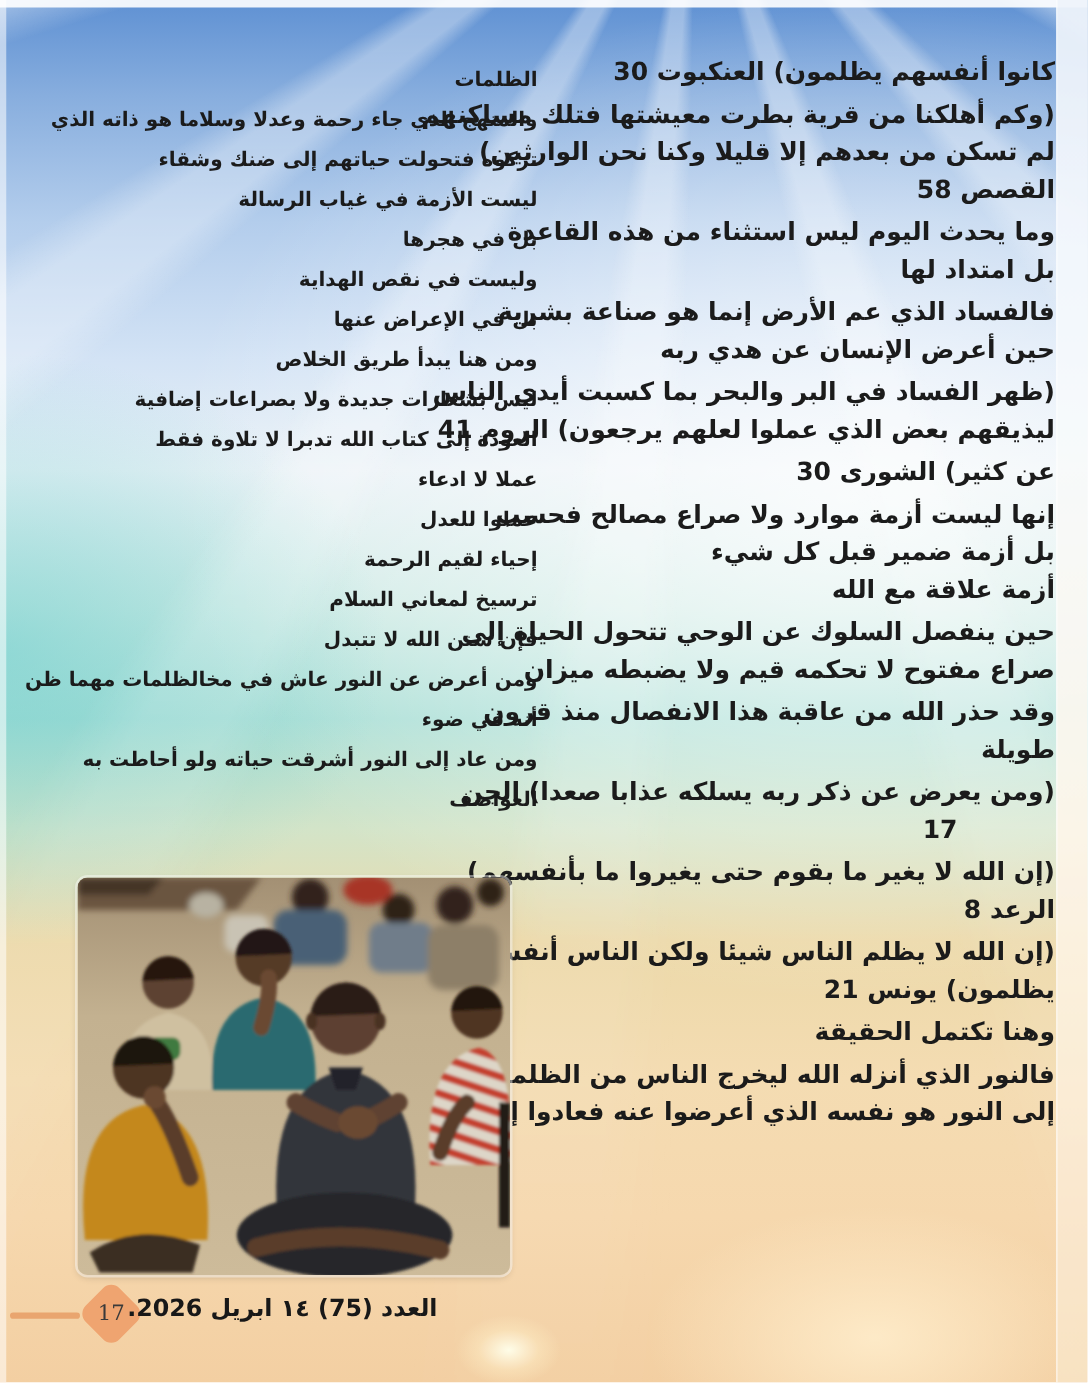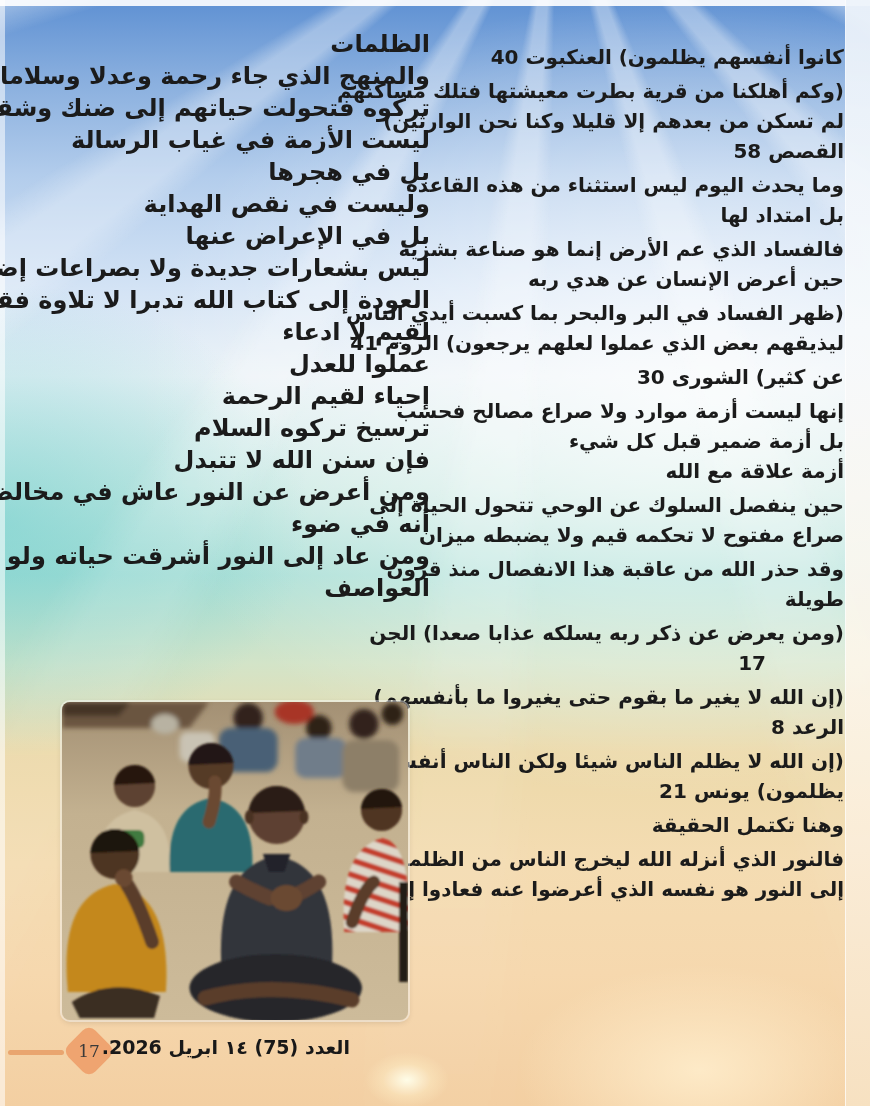--- a/index.html
+++ b/index.html
@@ -34,21 +34,21 @@
     position:absolute;top:0;right:0;width:24px;height:100%;
     background:linear-gradient(to bottom,#eef4fb,#f7fafc 30%,#fdf6ea 60%,#f8e3c4 100%);
     opacity:.92;border-left:1px solid rgba(255,255,255,.8);
   }
   .col{position:absolute;direction:rtl;text-align:right;color:#1b1b1b;font-weight:700;white-space:nowrap;}
   .col .line{white-space:nowrap;}
   .right-col{top:42px;right:26px;width:420px;font-size:20px;}
   .right-col .line{line-height:30px;}
   .right-col .para{margin-bottom:4px;}
   .right-col .line.indent{padding-left:0;padding-right:78px;}
-  .left-col{top:28px;right:440px;width:400px;font-size:24px;}
+  .left-col{top:48px;right:440px;width:400px;font-size:16px;}
   .left-col .line{line-height:32px;}
   .photo{
     position:absolute;left:62px;top:702px;width:346px;height:318px;margin:0;
     border-radius:8px;overflow:hidden;box-shadow:0 0 0 2px rgba(255,255,255,.45), 0 2px 6px rgba(0,0,0,.15);
   }
   .photo svg{display:block;width:100%;height:100%;}
   .footer{position:absolute;left:0;top:1030px;width:560px;height:60px;}
   .footer-rule{position:absolute;left:8px;top:20px;width:56px;height:5px;border-radius:3px;background:#e9a56f;}
   .page-badge{
     position:absolute;left:70px;top:2px;width:38px;height:38px;border-radius:9px;
@@ -70,21 +70,21 @@
 <body>
 
 <div class="page">
   <div class="bg-rays"></div>
   <div class="strip-top"></div>
   <div class="strip-left"></div>
   <div class="strip-right"></div>
 
   <div class="col right-col">
       <div class="para">
-        <div class="line">كانوا أنفسهم يظلمون) العنكبوت 40</div>
+        <div class="line">كانوا أنفسهم يظلمون) العنكبوت 30</div>
       </div>
       <div class="para">
         <div class="line">(وكم أهلكنا من قرية بطرت معيشتها فتلك مساكنهم</div>
         <div class="line">لم تسكن من بعدهم إلا قليلا وكنا نحن الوارثين)</div>
         <div class="line">القصص 58</div>
       </div>
       <div class="para">
         <div class="line">وما يحدث اليوم ليس استثناء من هذه القاعدة</div>
         <div class="line">بل امتداد لها</div>
       </div>
@@ -133,26 +133,27 @@
       </div>
     </div>
   <div class="col left-col">
       <div class="line">الظلمات</div>
       <div class="line">والمنهج الذي جاء رحمة وعدلا وسلاما هو ذاته الذي</div>
       <div class="line">تركوه فتحولت حياتهم إلى ضنك وشقاء</div>
       <div class="line">ليست الأزمة في غياب الرسالة</div>
       <div class="line">بل في هجرها</div>
       <div class="line">وليست في نقص الهداية</div>
       <div class="line">بل في الإعراض عنها</div>
+      <div class="line">ومن هنا يبدأ طريق الخلاص</div>
       <div class="line">ليس بشعارات جديدة ولا بصراعات إضافية</div>
       <div class="line">العودة إلى كتاب الله تدبرا لا تلاوة فقط</div>
-      <div class="line">لقيم لا ادعاء</div>
+      <div class="line">عملا لا ادعاء</div>
       <div class="line">عملوا للعدل</div>
       <div class="line">إحياء لقيم الرحمة</div>
-      <div class="line">ترسيخ تركوه السلام</div>
+      <div class="line">ترسيخ لمعاني السلام</div>
       <div class="line">فإن سنن الله لا تتبدل</div>
       <div class="line">ومن أعرض عن النور عاش في مخالظلمات مهما ظن</div>
       <div class="line">أنه في ضوء</div>
       <div class="line">ومن عاد إلى النور أشرقت حياته ولو أحاطت به</div>
       <div class="line">العواصف</div>
     </div>
 
   <figure class="photo">
     <svg viewBox="0 0 353 318" preserveAspectRatio="none">
       <defs>

